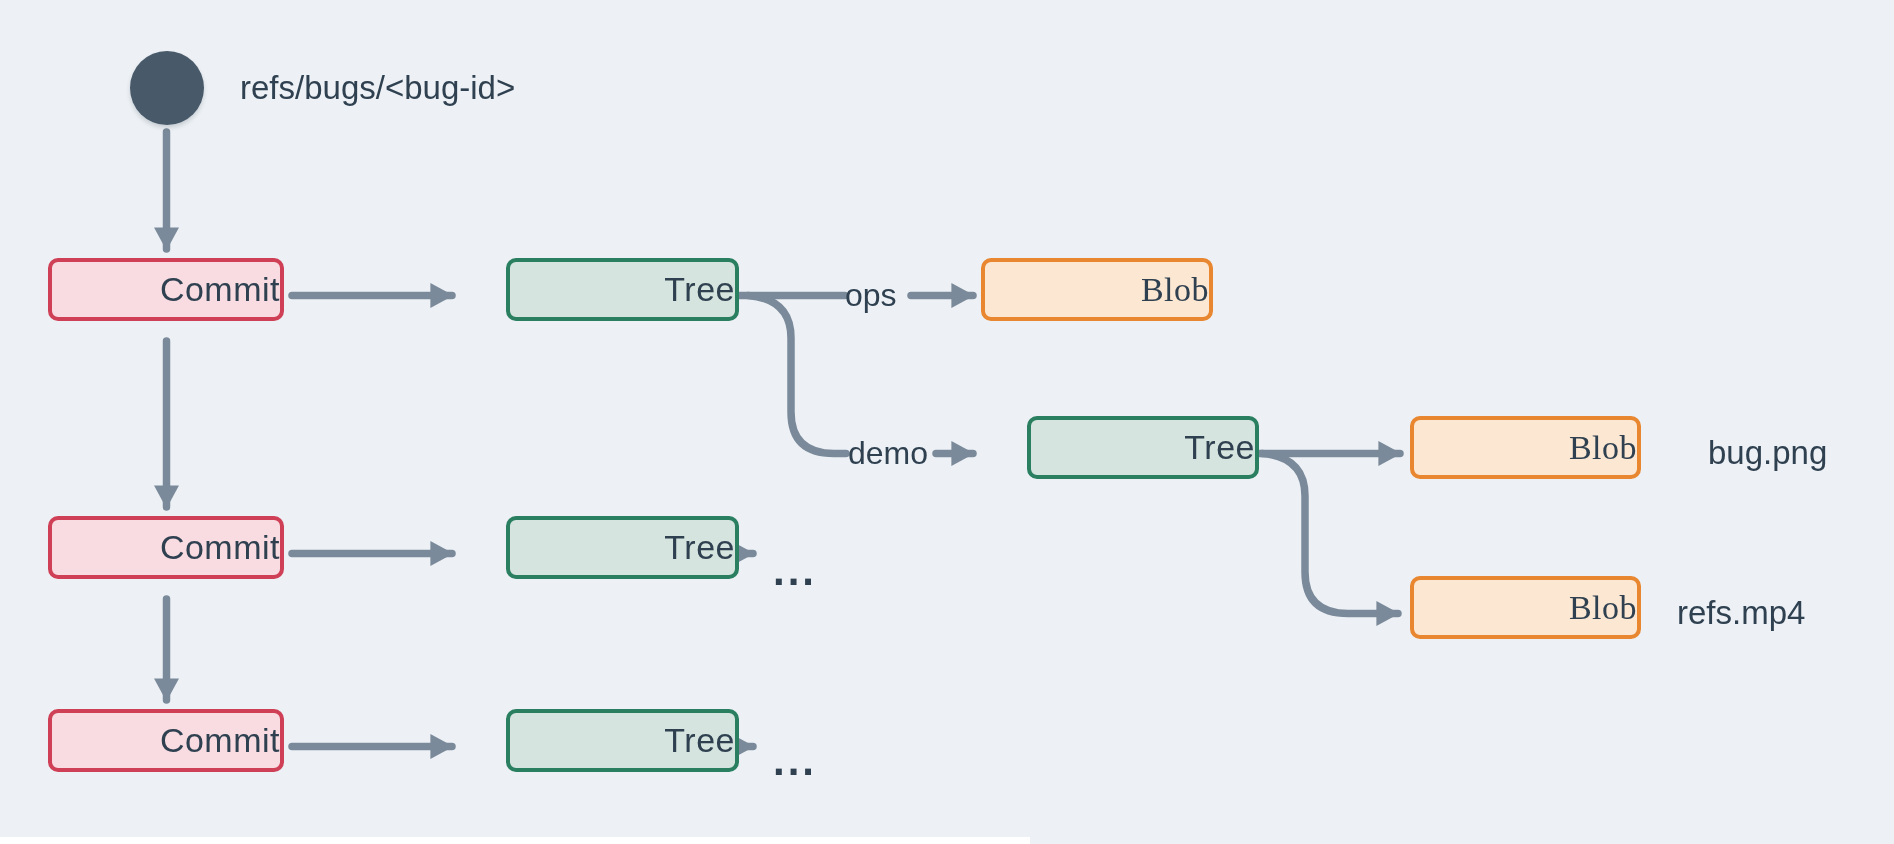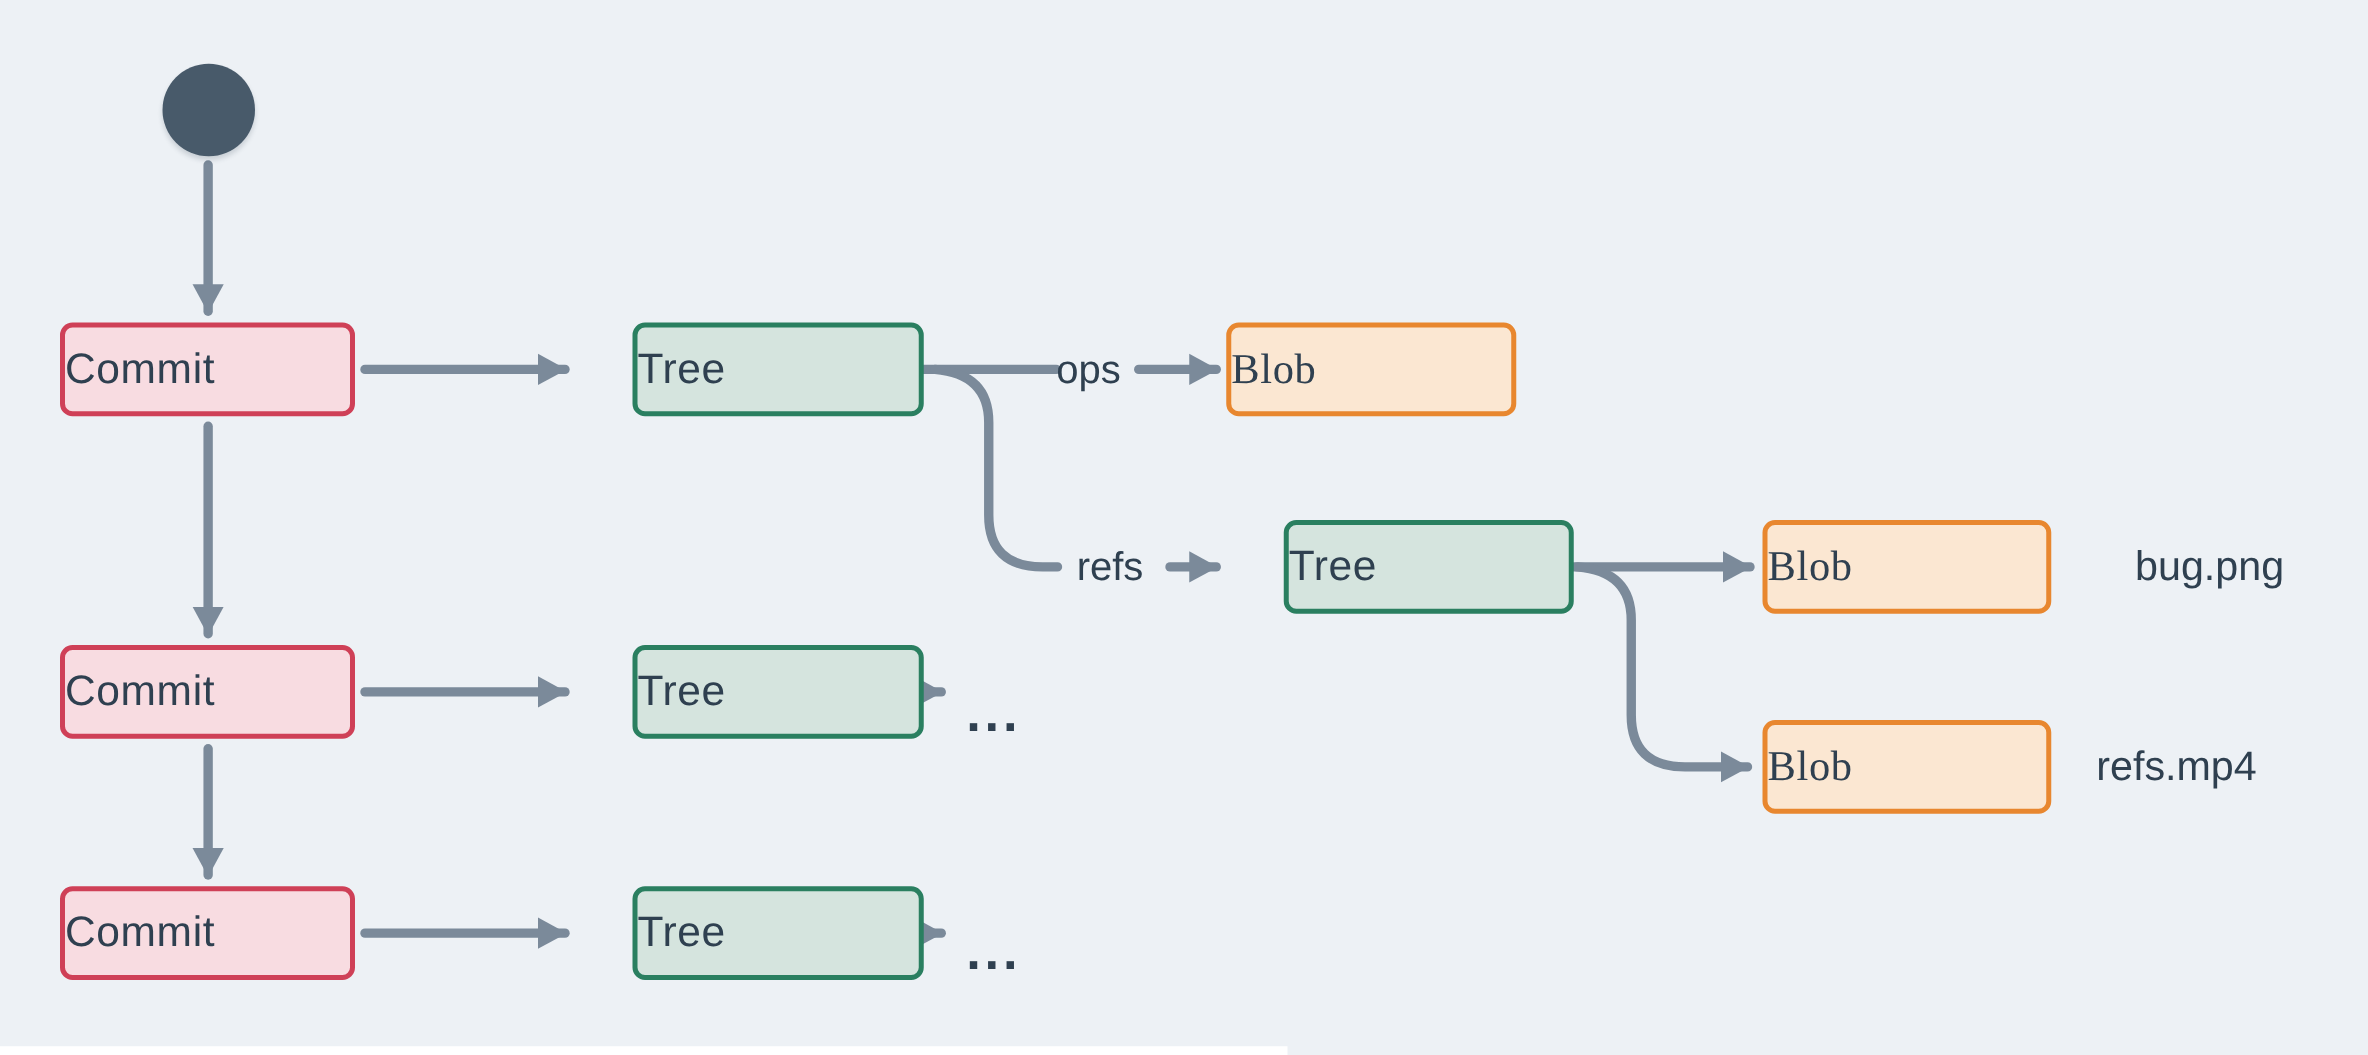--- a/index.html
+++ b/index.html
@@ -11,23 +11,23 @@
     position:relative;
     width:1894px;height:844px;
     background:var(--background,#edf1f5);
     overflow:hidden;
     color:var(--ink,#2f4050);
   }
   svg.connectors{position:absolute;left:0;top:0;}
   .edge{stroke:var(--arrow,#7b8a9a);stroke-width:7.5;fill:none;stroke-linecap:round;}
   .arrowhead{fill:var(--arrow,#7b8a9a);}
   .node{
-    position:absolute;height:75px;
+    position:absolute;height:63px;
     border:4px solid;border-radius:10px;
-    display:flex;align-items:center;justify-content:flex-start;
+    display:flex;align-items:center;justify-content:flex-end;
     font-size:34px;letter-spacing:.5px;
     box-sizing:border-box;
   }
   .commit{background:var(--commitFill,#f8dce1);border-color:var(--commitBorder,#cf4057);}
   .tree{background:var(--treeFill,#d5e4de);border-color:var(--treeBorder,#2a7f60);margin-left:46px;}
   .blob{background:var(--blobFill,#fbe7d2);border-color:var(--blobBorder,#e8872f);font-family:Liberation Serif, serif;}
   #commit1{left:48px;top:258px;width:236px;}
   #tree1{left:460px;top:258px;width:233px;}
   #blob-ops{left:981px;top:258px;width:232px;}
   #tree-media{left:981px;top:416px;width:232px;}
@@ -80,20 +80,21 @@
     <path class="edge" marker-end="url(#ah)" d="M 1262 453.5 Q 1305 457 1305 496 L 1305 572 Q 1305 613.5 1348 613.5 L 1398 613.5"></path>
     <path class="edge" marker-end="url(#ah)" d="M 166.5 341 L 166.5 507"></path>
     <path class="edge" marker-end="url(#ah)" d="M 292 553.5 L 452 553.5"></path>
     <path class="edge" marker-end="url(#ah)" d="M 707 553.5 L 753 553.5"></path>
     <path class="edge" marker-end="url(#ah)" d="M 166.5 599 L 166.5 700"></path>
     <path class="edge" marker-end="url(#ah)" d="M 292 746.5 L 452 746.5"></path>
     <path class="edge" marker-end="url(#ah)" d="M 707 746.5 L 753 746.5"></path>
   </svg>
 
   <div class="ref-dot"></div>
+  <div class="lbl" id="ref-label">refs/bugs/&lt;bug-id&gt;</div>
 
   <div class="node commit" id="commit1">
     <span>Commit</span>
   </div>
   <div class="node tree" id="tree1">
     <span>Tree</span>
   </div>
   <div class="node blob" id="blob-ops">
     <span>Blob</span>
   </div>
@@ -113,21 +114,21 @@
     <span>Tree</span>
   </div>
   <div class="node commit" id="commit3">
     <span>Commit</span>
   </div>
   <div class="node tree" id="tree3">
     <span>Tree</span>
   </div>
 
   <div class="lbl" id="lbl-ops">ops</div>
-  <div class="lbl" id="lbl-media">refs</div>
+  <div class="lbl" id="lbl-media">demo</div>
   <div class="lbl" id="lbl-bug">bug.png</div>
   <div class="lbl" id="lbl-demo">refs.mp4</div>
 
   <div class="ellipsis" id="ellipsis-row2">...</div>
   <div class="ellipsis" id="ellipsis-row3">...</div>
 
   <div class="page-edge"></div>
 </div>
 
 </body></html>

